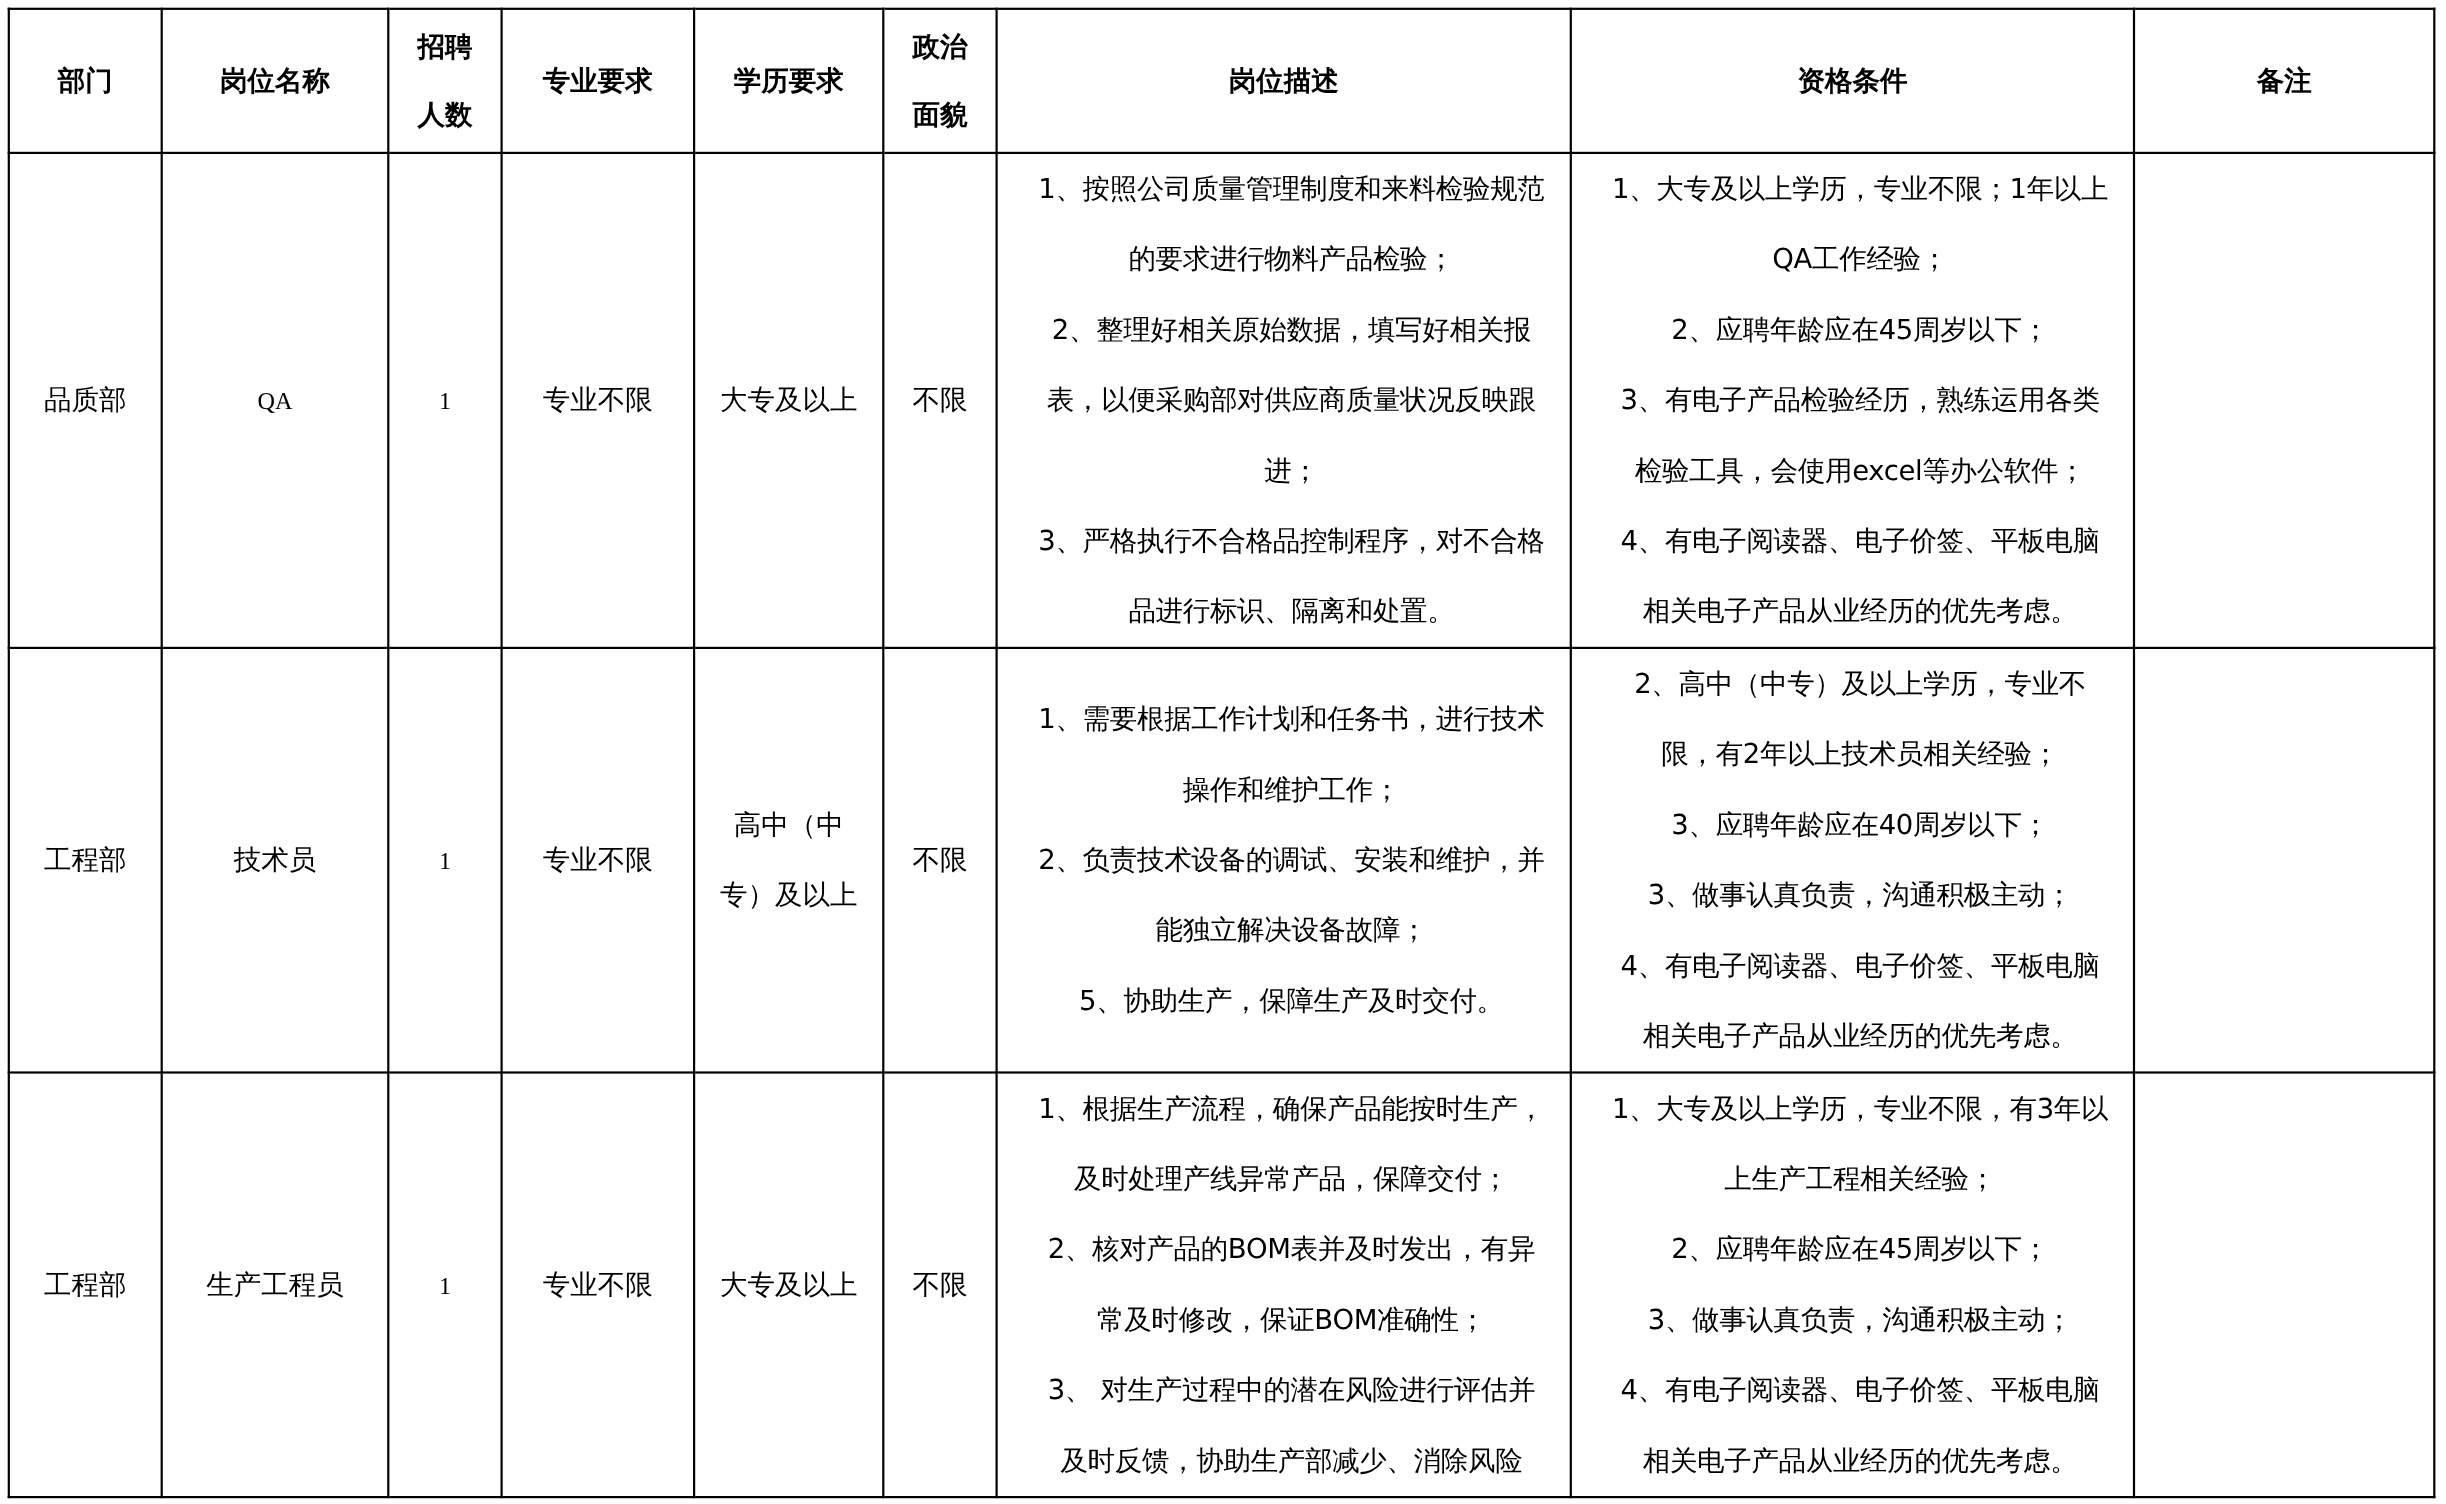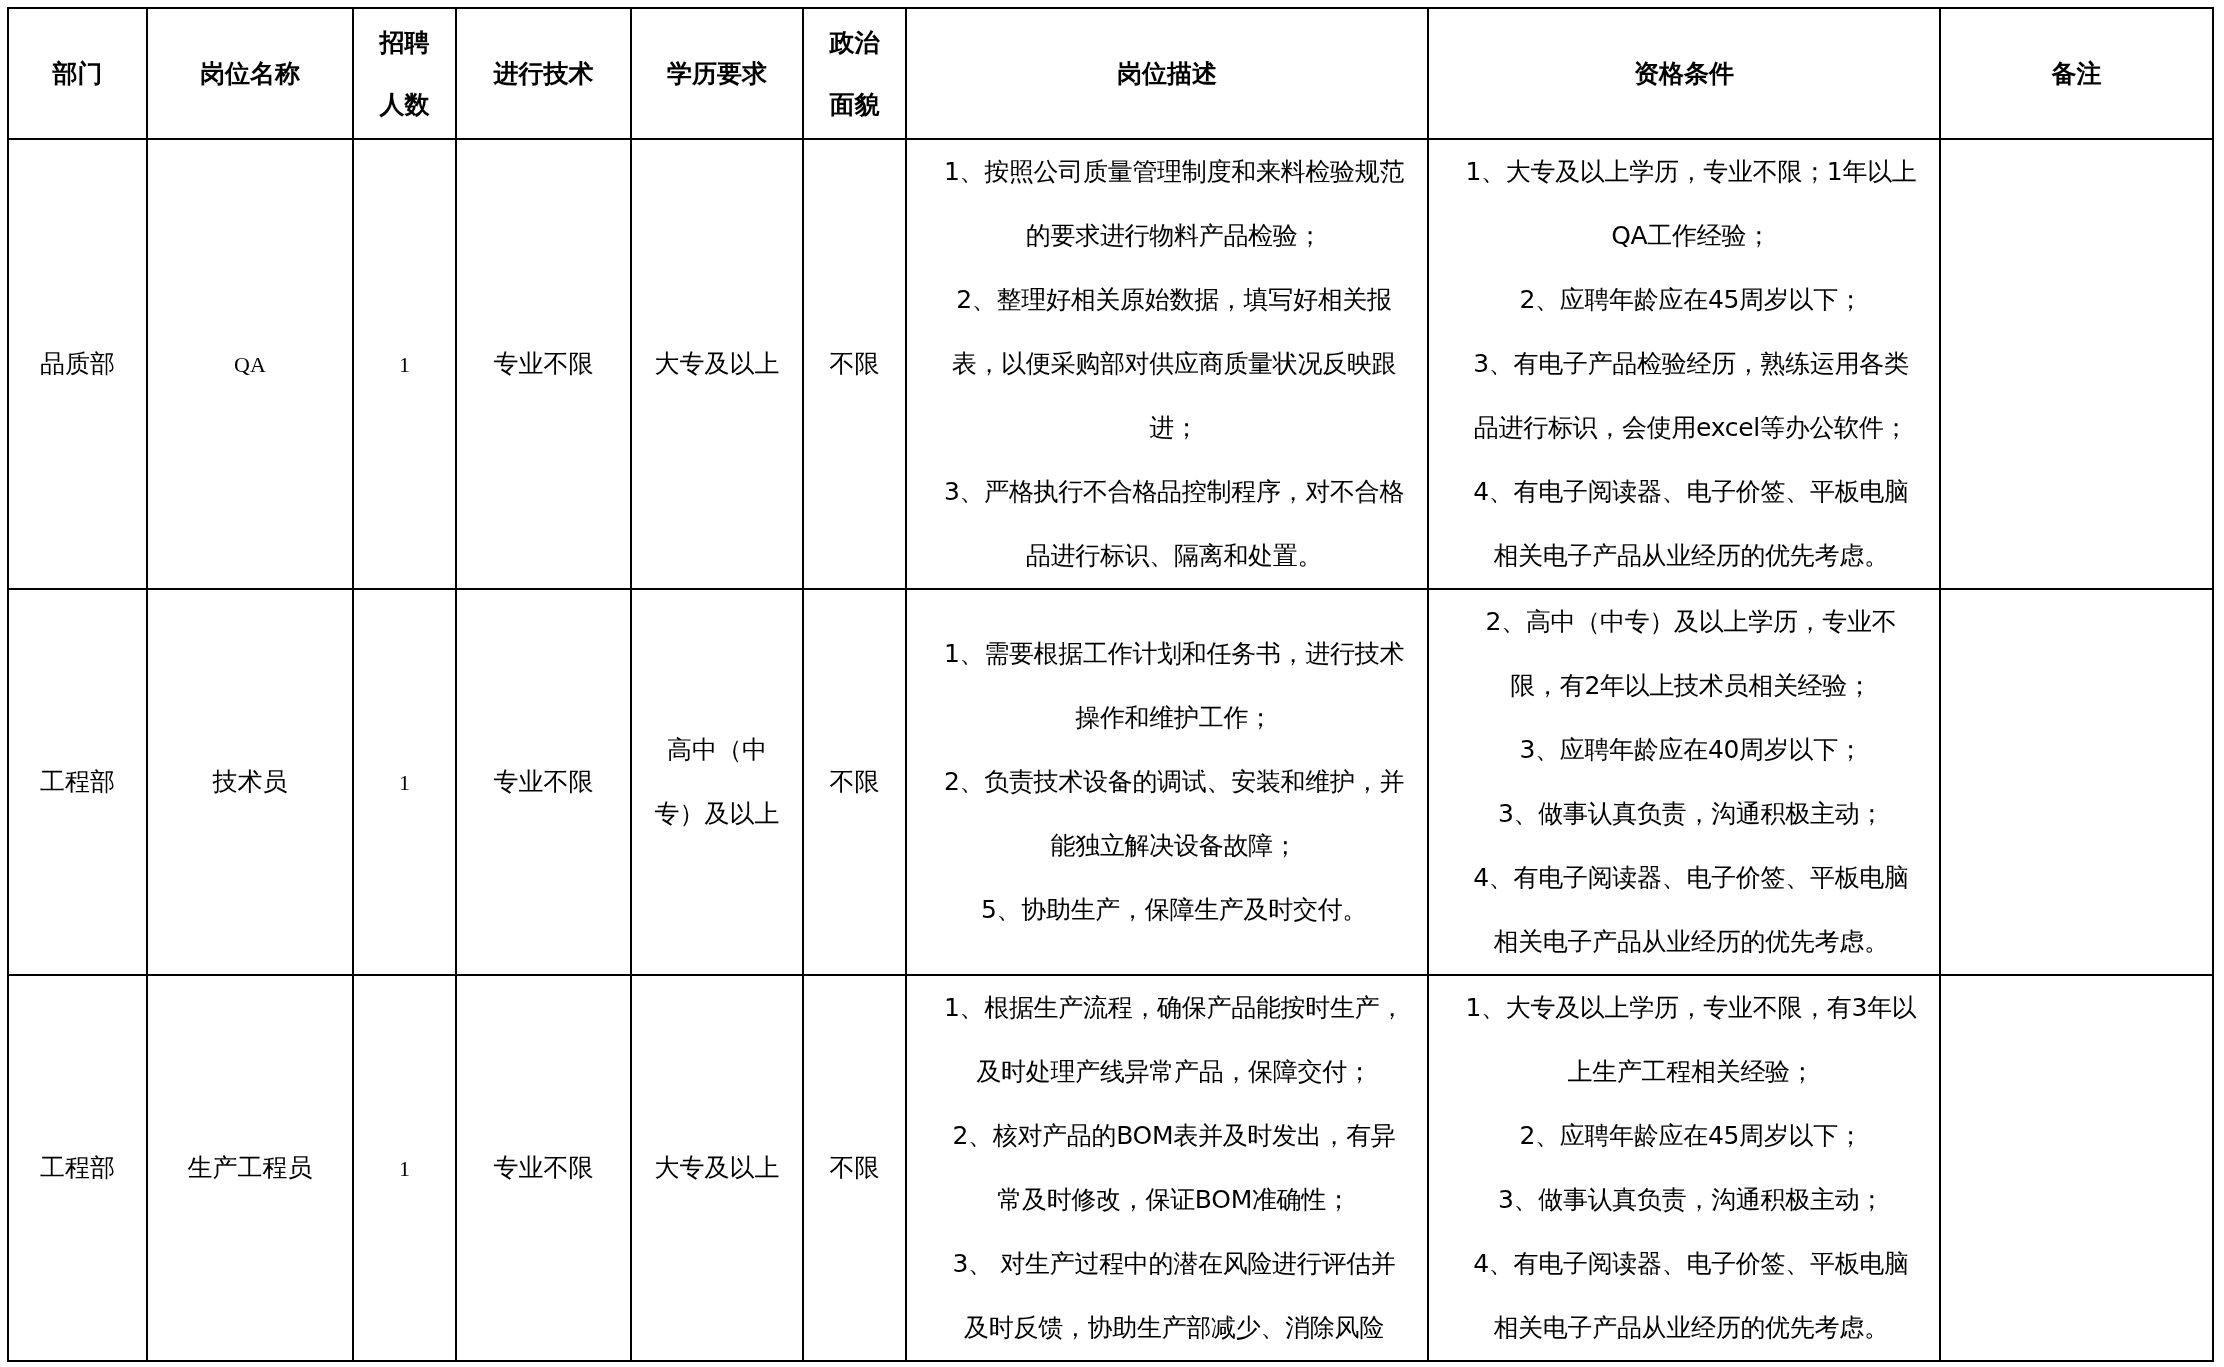--- a/index.html
+++ b/index.html
@@ -58,21 +58,21 @@
           <span class="line">部门</span>
         </th>
       <th>
           <span class="line">岗位名称</span>
         </th>
       <th>
           <span class="line">招聘</span>
           <span class="line">人数</span>
         </th>
       <th>
-          <span class="line">进行技术</span>
+          <span class="line">专业要求</span>
         </th>
       <th>
           <span class="line">学历要求</span>
         </th>
       <th>
           <span class="line">政治</span>
           <span class="line">面貌</span>
         </th>
       <th>
           <span class="line">岗位描述</span>
@@ -103,21 +103,21 @@
         <span class="line">表，以便采购部对供应商质量状况反映跟</span>
         <span class="line">进；</span>
         <span class="line">3、严格执行不合格品控制程序，对不合格</span>
         <span class="line">品进行标识、隔离和处置。</span>
       </td>
       <td class="multi">
         <span class="line">1、大专及以上学历，专业不限；1年以上</span>
         <span class="line">QA工作经验；</span>
         <span class="line">2、应聘年龄应在45周岁以下；</span>
         <span class="line">3、有电子产品检验经历，熟练运用各类</span>
-        <span class="line">品进行标识，会使用excel等办公软件；</span>
+        <span class="line">检验工具，会使用excel等办公软件；</span>
         <span class="line">4、有电子阅读器、电子价签、平板电脑</span>
         <span class="line">相关电子产品从业经历的优先考虑。</span>
       </td>
       <td><span></span></td>
     </tr>
 
     <tr class="row-2">
       <td><span>工程部</span></td>
       <td><span>技术员</span></td>
       <td><span class="num">1</span></td>

